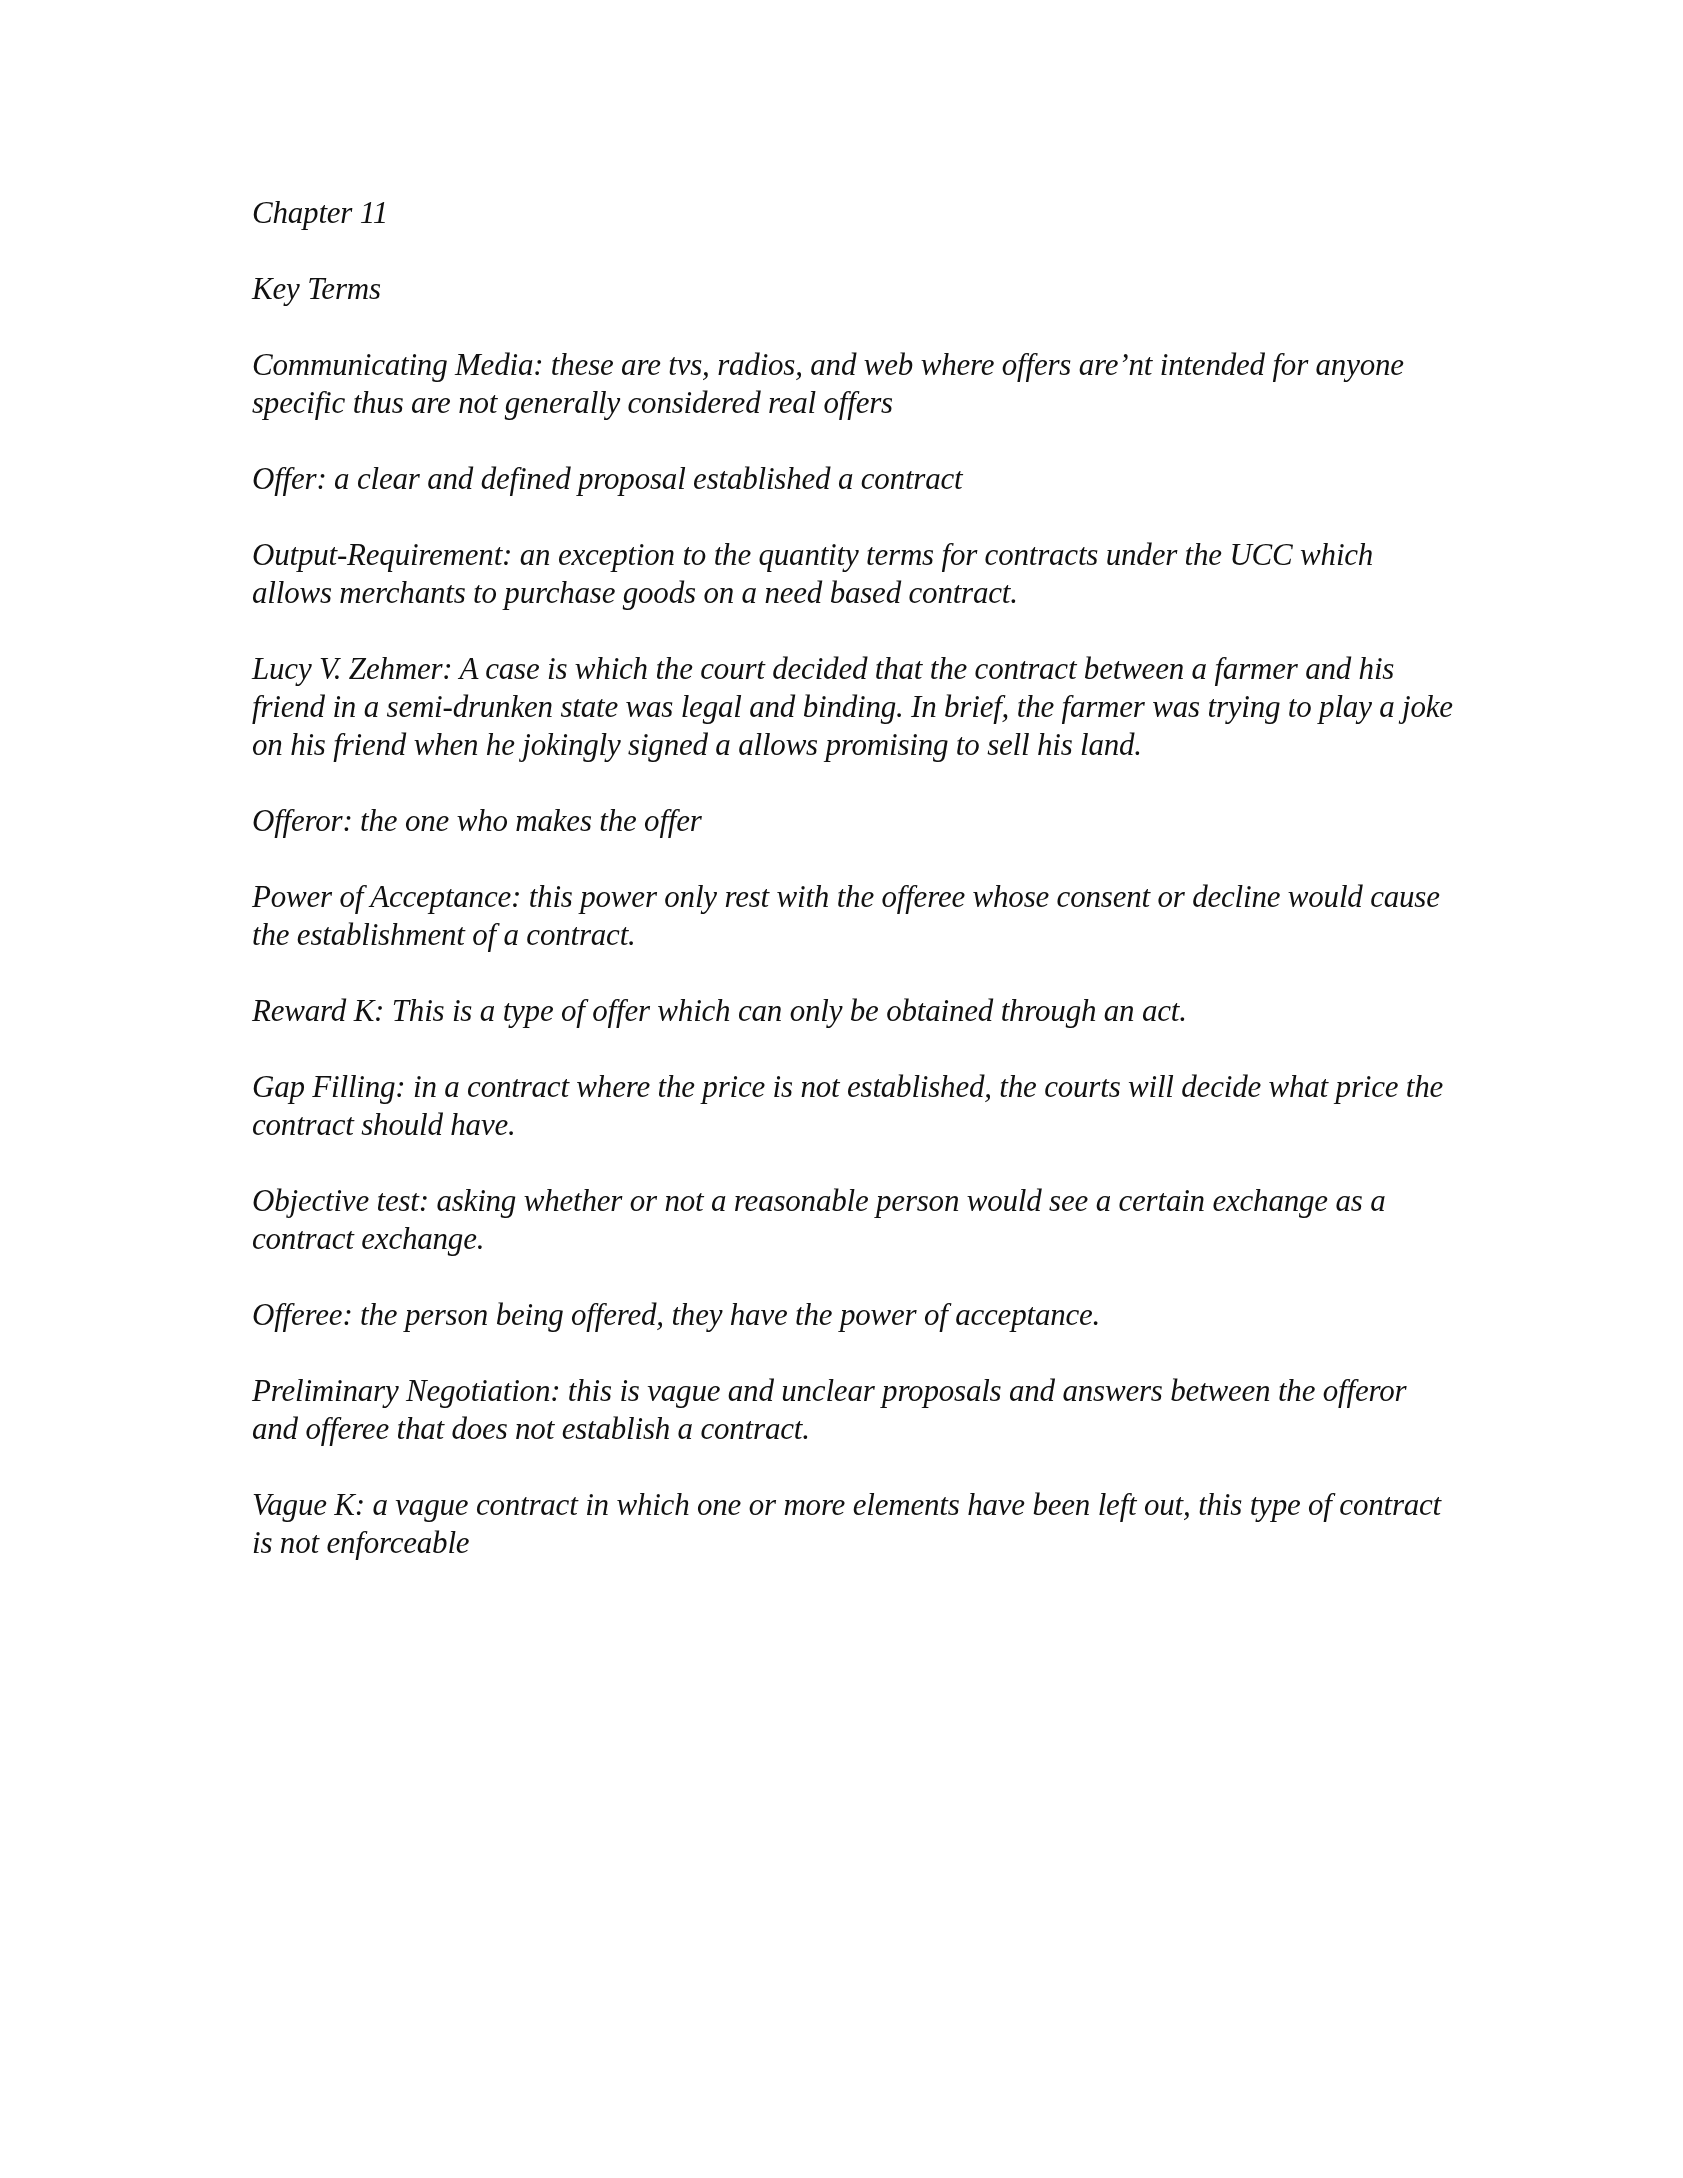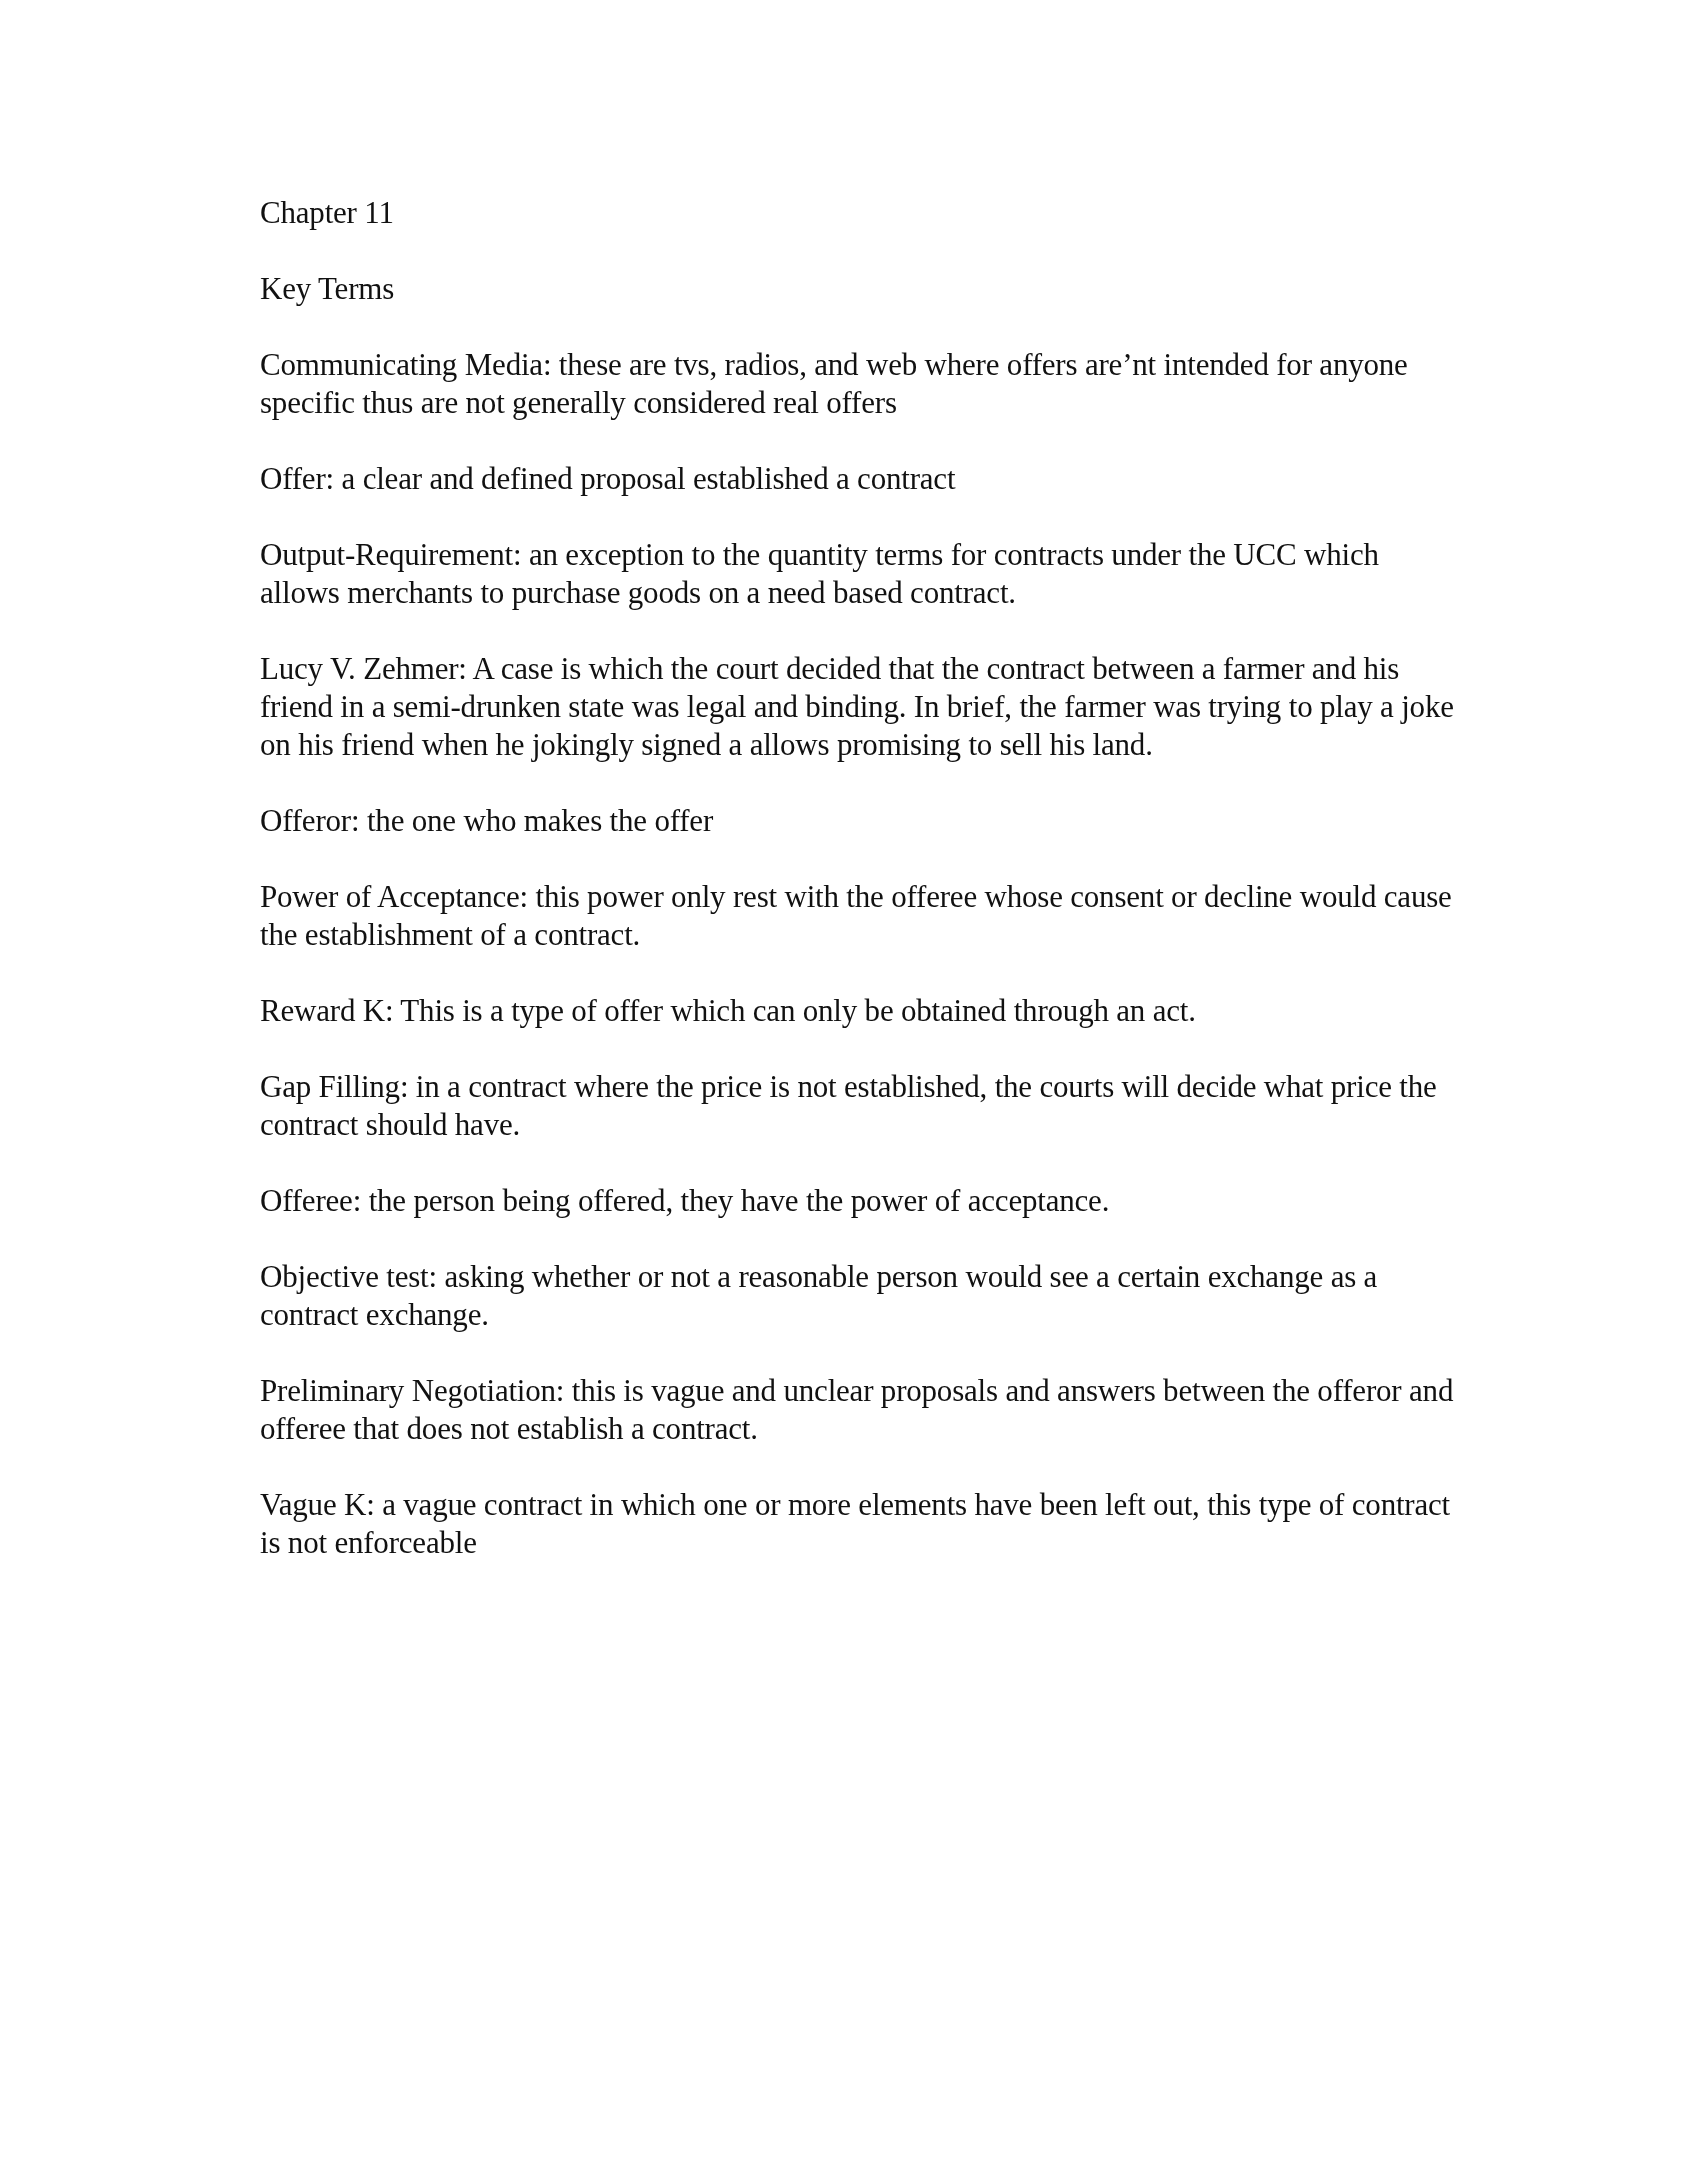--- a/index.html
+++ b/index.html
@@ -17,37 +17,38 @@
     }
     .page {
       position: absolute;
       left: 248px;
       top: 194px;
       width: 1208px;
     }
     .para {
       font-size: 31px;
       line-height: 38px;
-      margin: 0 0 38px 12px;
+      margin: 0 0 38px 4px;
       letter-spacing: -0.2px;
+      font-style: italic;
     }
   </style>
 </head>
 <body>
 
 <div class="page">
   <p class="para">Chapter 11</p>
   <p class="para">Key Terms</p>
 
   <p class="para">Communicating Media: these are tvs, radios, and web where offers are’nt intended for anyone specific thus are not generally considered real offers</p>
   <p class="para">Offer: a clear and defined proposal established a contract</p>
   <p class="para">Output-Requirement: an exception to the quantity terms for contracts under the UCC which allows merchants to purchase goods on a  need based contract.</p>
   <p class="para">Lucy V. Zehmer: A case is which the court decided that the contract between a farmer and his friend in a semi-drunken state was legal and binding. In brief, the farmer was trying to play a joke on his friend when he jokingly signed a allows promising to sell his land.</p>
   <p class="para">Offeror: the one who makes the offer</p>
   <p class="para">Power of Acceptance: this power only rest with the offeree whose consent or decline would cause the establishment of a contract.</p>
   <p class="para">Reward K: This is a type of offer which can only be obtained through an act.</p>
   <p class="para">Gap Filling: in a contract where the price is not established, the courts will decide what price the contract should have.</p>
+  <p class="para">Objective test: asking whether or not a reasonable person would see a certain exchange as a contract exchange.</p>
   <p class="para">Offeree: the person being offered, they have the power of acceptance.</p>
-  <p class="para">Objective test: asking whether or not a reasonable person would see a certain exchange as a contract exchange.</p>
   <p class="para">Preliminary Negotiation: this is vague and unclear proposals and answers between the offeror and offeree that does not establish a contract.</p>
   <p class="para">Vague K: a vague contract in which one or more elements have been left out, this type of contract is not enforceable</p>
 </div>
 
 
 </body></html>

